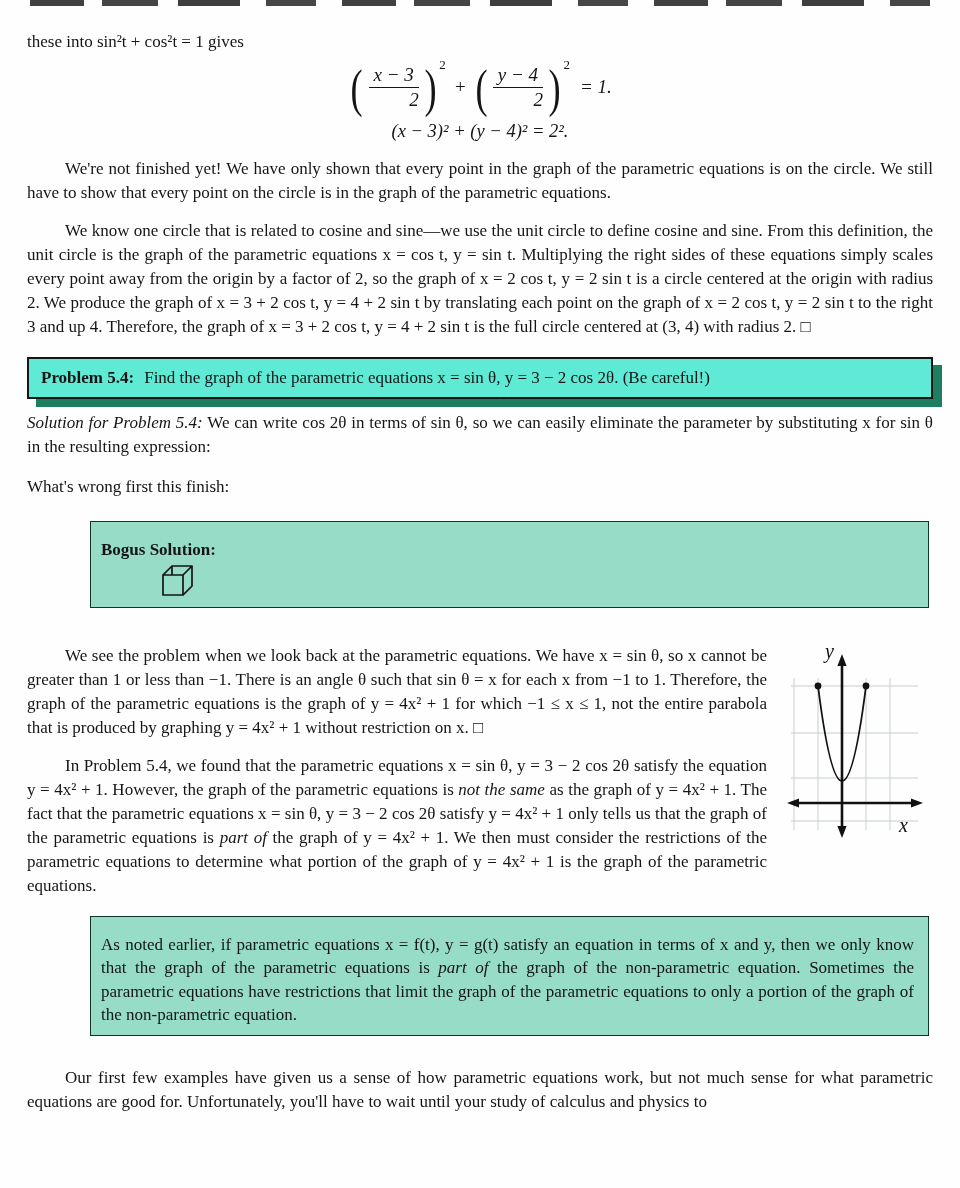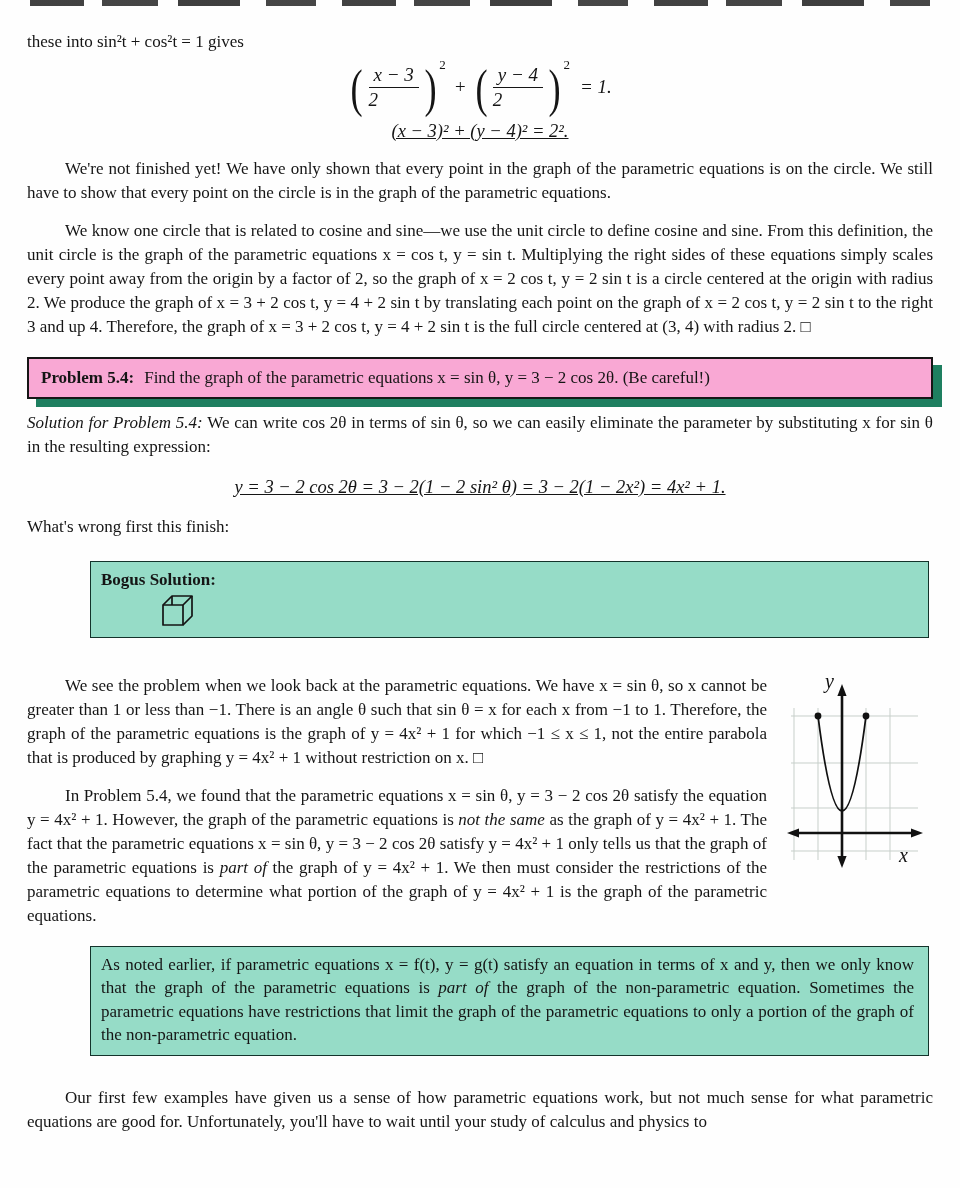--- a/index.html
+++ b/index.html
@@ -21,39 +21,39 @@
   p{margin:0;text-align:justify;}
   .indent{text-indent:38px;}
   .gap12{margin-top:12px;} .gap14{margin-top:14px;font-family:Liberation Serif, serif;} .gap16{margin-top:16px;}
   .gap22{margin-top:22px;} .gap26{margin-top:26px;}
   .it{font-style:italic;}
   
   .eq{
     display:flex;justify-content:center;align-items:center;
     font-style:italic;font-size:19px;margin:10px 0 8px 0;
   }
-  .eq-simple{text-align:center;font-style:italic;font-size:18.5px;margin:14px 0;text-decoration:underline;}
-  .frac{display:inline-flex;flex-direction:column;align-items:flex-start;
+  .eq-simple{text-align:center;font-style:italic;font-size:18.5px;margin:14px 0;}
+  .frac{display:inline-flex;flex-direction:column;align-items:flex-end;
         vertical-align:middle;margin:0 3px;line-height:1.15;}
   .frac .num{padding:0 5px 1px 5px;border-bottom:1.5px solid #151515;}
   .frac .den{padding-top:1px;}
   .bigparen{font-size:52px;font-weight:400;line-height:0;display:inline-block;
             transform:scaleX(.7);font-style:normal;position:relative;top:2px;}
   .paren-exp{font-size:13px;font-style:normal;position:relative;top:-22px;margin:0 2px 0 0;}
   .eq-rhs{margin-left:8px;}
   
   .problem-box{
-    margin-top:18px;background:#f9a8d4;border:2px solid #161616;
+    margin-top:18px;background:#5eead4;border:2px solid #161616;
     box-shadow:9px 8px 0 #1e7f60;padding:7px 12px;text-align:left;
   }
   .problem-box b{margin-right:10px;}
   
   .callout{
     margin-left:63px;width:813px;background:#96dcc7;border:1.6px solid #14332b;
-    display:flex;padding:6px 14px 8px 10px;
+    display:flex;padding:16px 14px 8px 10px;
   }
   .callout .labelcol{
     width:152px;flex:0 0 152px;display:flex;flex-direction:column;
     align-items:center;text-align:center;
   }
   .callout .labelcol .lbl{font-weight:bold;align-self:flex-start;white-space:nowrap;}
   .callout .textcol{flex:1;text-align:justify;}
   .bogus{margin-top:22px;}
   .warning{margin-top:14px;line-height:23.5px;}
   .icon-cube{margin-top:1px;}
@@ -97,21 +97,20 @@
   <p class="indent gap14">We know one circle that is related to cosine and sine—we use the unit circle to define cosine and sine.  From this definition, the unit circle is the graph of the parametric equations x = cos t, y = sin t.  Multiplying the right sides of these equations simply scales every point away from the origin by a factor of 2, so the graph of x = 2 cos t, y = 2 sin t is a circle centered at the origin with radius 2.  We produce the graph of x = 3 + 2 cos t, y = 4 + 2 sin t by translating each point on the graph of x = 2 cos t, y = 2 sin t to the right 3 and up 4.  Therefore, the graph of x = 3 + 2 cos t, y = 4 + 2 sin t is the full circle centered at (3, 4) with radius 2. □</p>
 
   <div class="problem-box">
     <b>Problem 5.4:</b><span>Find the graph of the parametric equations x = sin θ, y = 3 − 2 cos 2θ. (Be careful!)</span>
   </div>
 
   <p class="gap22" style="margin-top:12px;">
     <span class="it">Solution for Problem 5.4:</span><span>  We can write cos 2θ in terms of sin θ, so we can easily eliminate the parameter by substituting x for sin θ in the resulting expression:</span>
   </p>
 
-  <div class="eq-simple" style="margin:16px 0;">y = 3 − 2 cos 2θ = 3 − 2(1 − 2 sin² θ) = 3 − 2(1 − 2x²) = 4x² + 1.</div>
 
   <p class="gap16" style="text-align:left;">What's wrong first this finish:</p>
 
   <div class="callout bogus">
     <div class="labelcol">
       <span class="lbl">Bogus Solution:</span>
       <svg class="icon-cube" width="40" height="36" viewBox="0 0 40 36">
         <g fill="none" stroke="#141414" stroke-width="1.7" stroke-linejoin="round">
           <rect x="6" y="12" width="20" height="20"></rect>
           <path d="M6 12 L15 3 L35 3 L26 12"></path>

